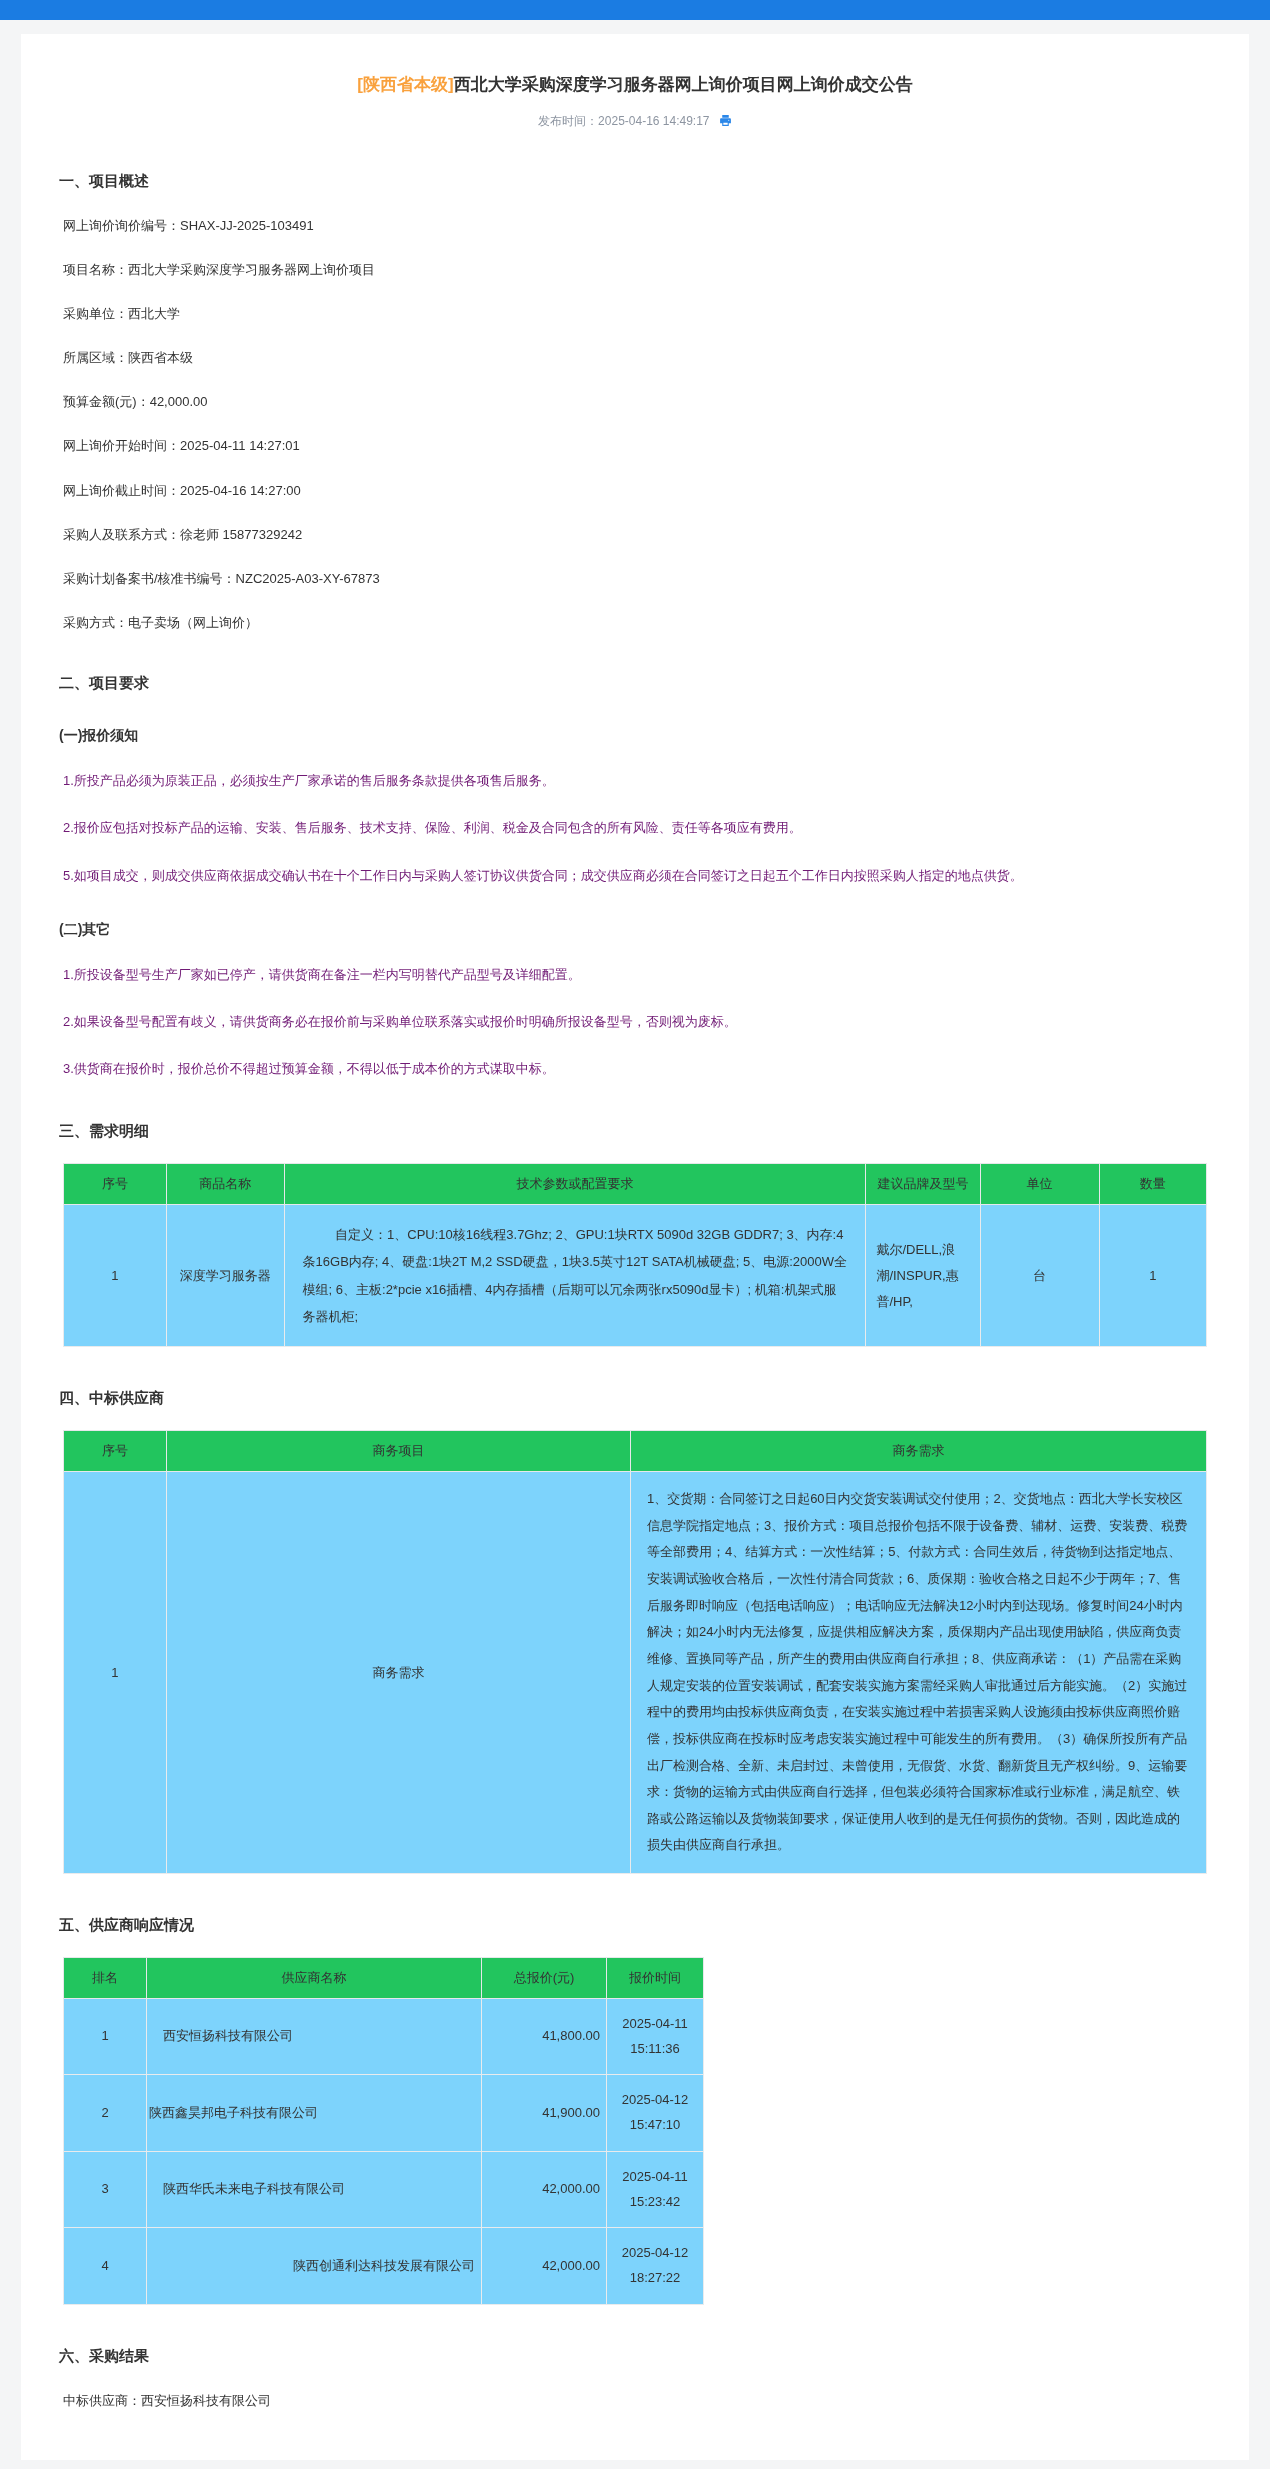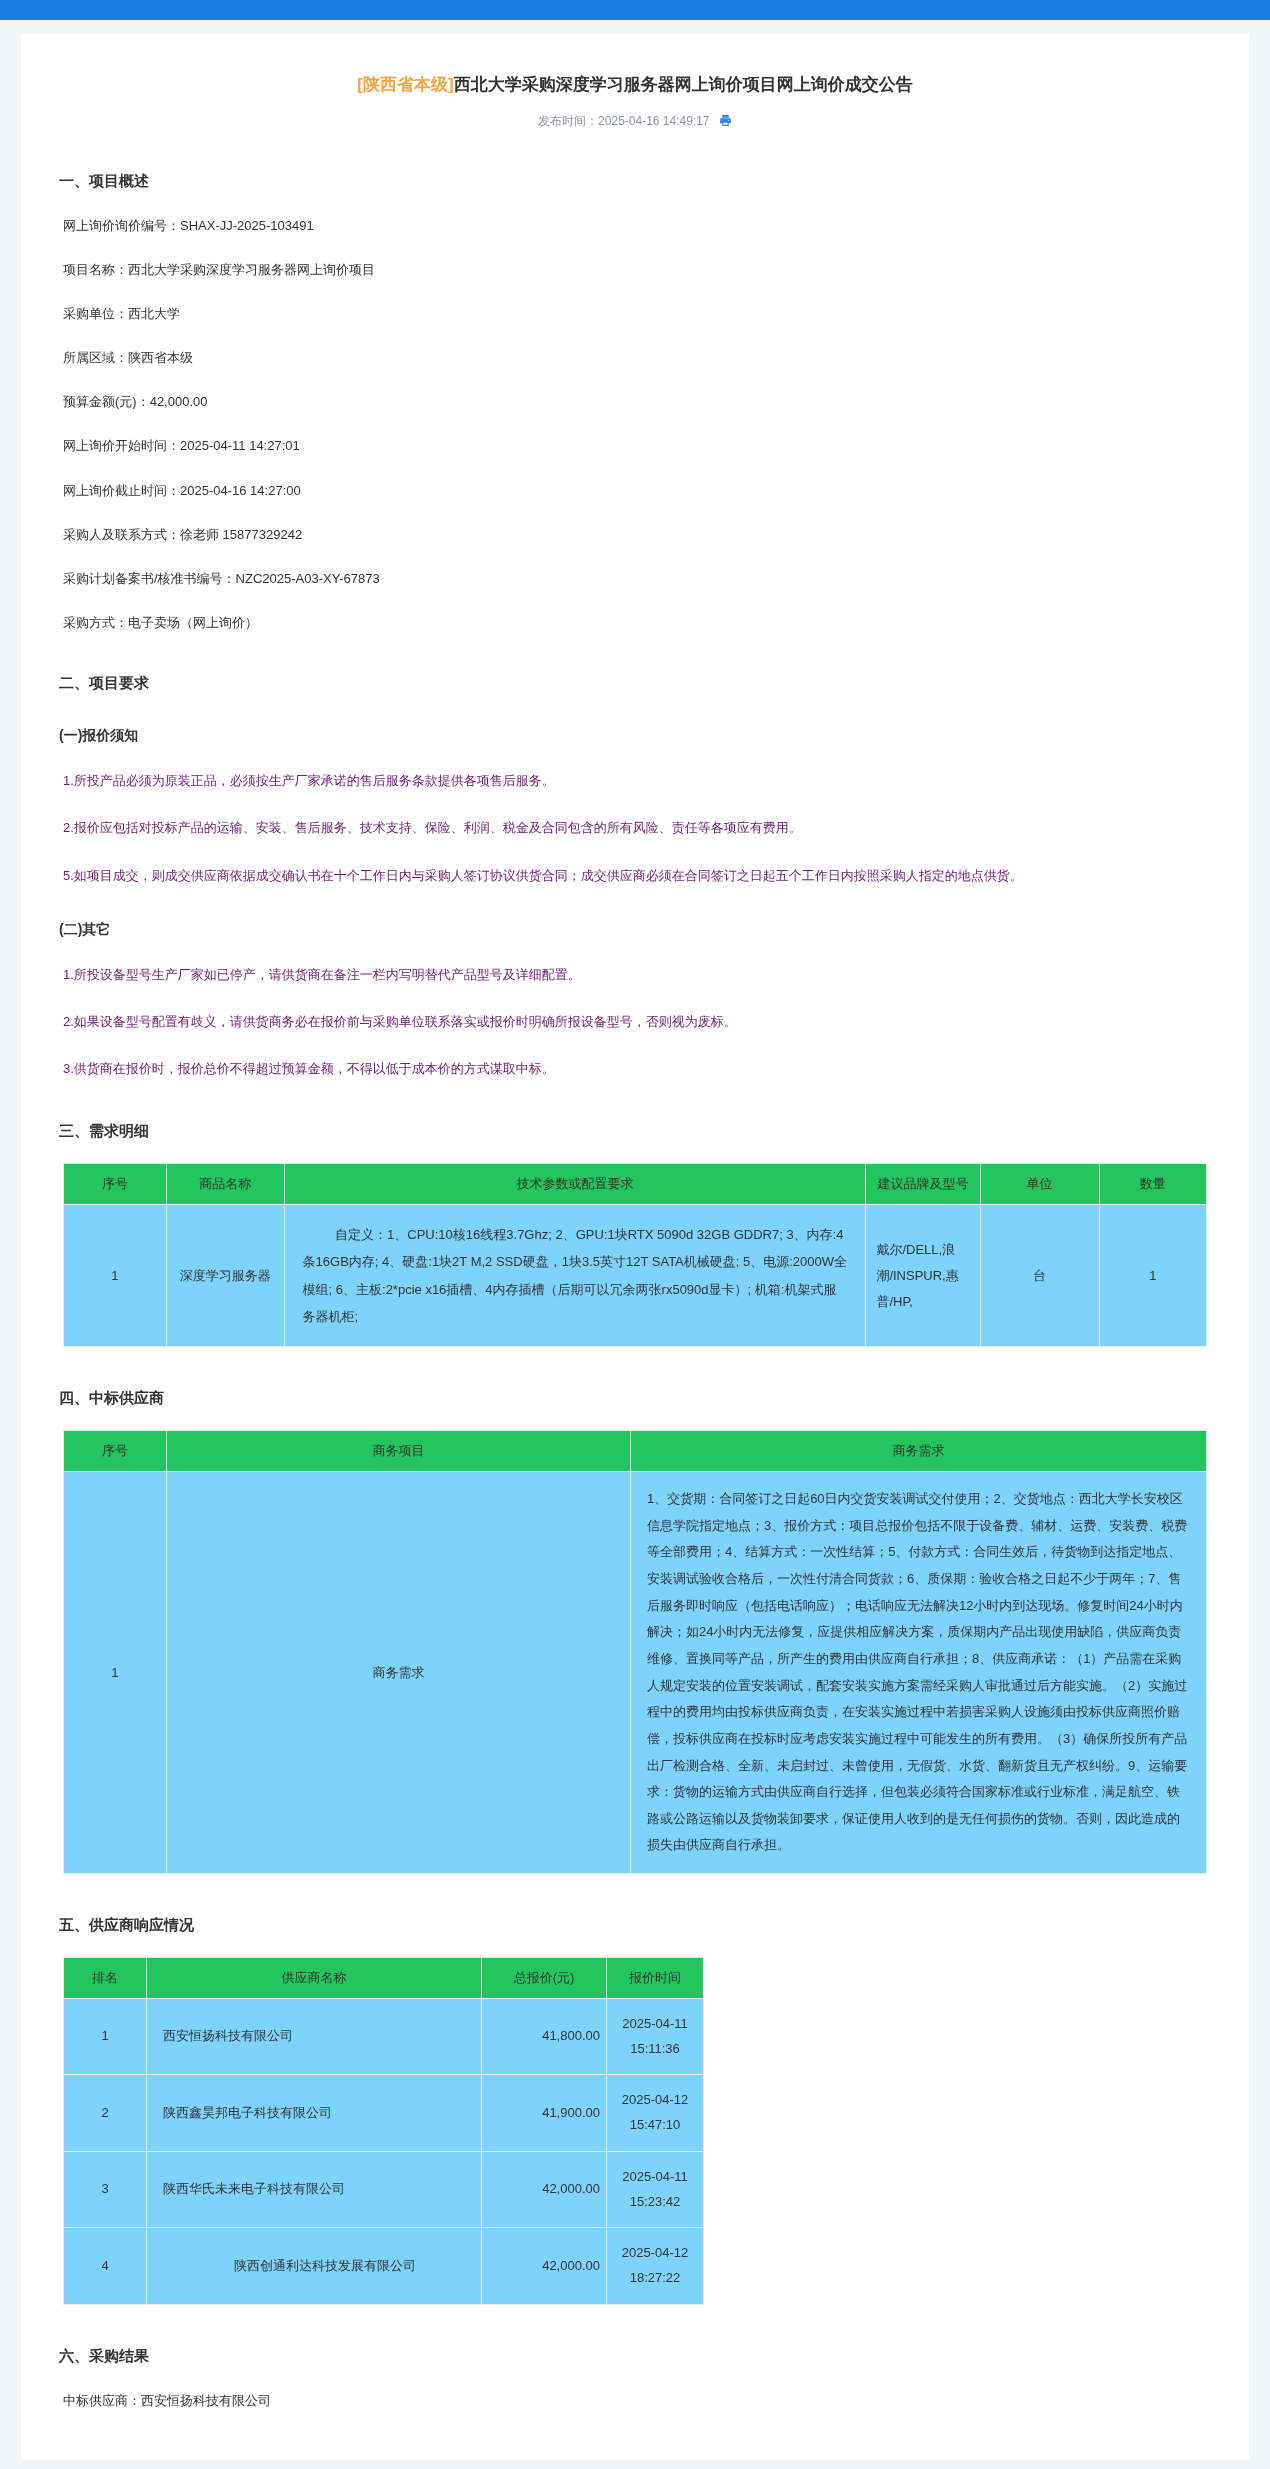--- a/index.html
+++ b/index.html
@@ -230,39 +230,39 @@
         <td>1</td>
         <td style="text-align:left;padding-left:16px;">西安恒扬科技有限公司</td>
         <td class="num-r">41,800.00</td>
         <td>
           <span class="qt-date">2025-04-11</span>
           <span class="qt-time">15:11:36</span>
         </td>
       </tr>
       <tr>
         <td>2</td>
-        <td style="text-align:left;padding-left:16px;">陕西鑫昊邦电子科技有限公司</td>
+        <td style="text-align:left;padding-left:2px;">陕西鑫昊邦电子科技有限公司</td>
         <td class="num-r">41,900.00</td>
         <td>
           <span class="qt-date">2025-04-12</span>
           <span class="qt-time">15:47:10</span>
         </td>
       </tr>
       <tr>
         <td>3</td>
         <td style="text-align:left;padding-left:16px;">陕西华氏未来电子科技有限公司</td>
         <td class="num-r">42,000.00</td>
         <td>
           <span class="qt-date">2025-04-11</span>
           <span class="qt-time">15:23:42</span>
         </td>
       </tr>
       <tr>
         <td>4</td>
-        <td style="text-align:center;padding-left:28px;">陕西创通利达科技发展有限公司</td>
+        <td style="text-align:right;padding-left:28px;">陕西创通利达科技发展有限公司</td>
         <td class="num-r">42,000.00</td>
         <td>
           <span class="qt-date">2025-04-12</span>
           <span class="qt-time">18:27:22</span>
         </td>
       </tr>
     </tbody>
       </table>
   </div>
 

